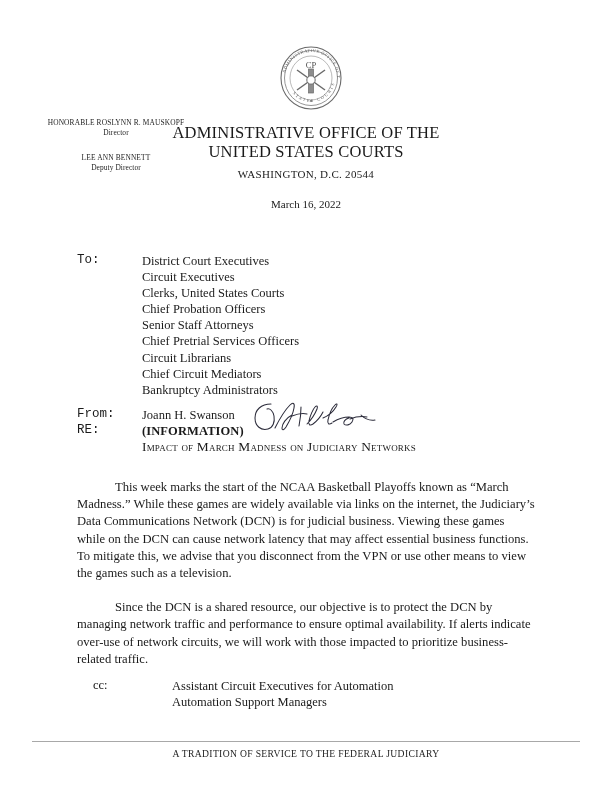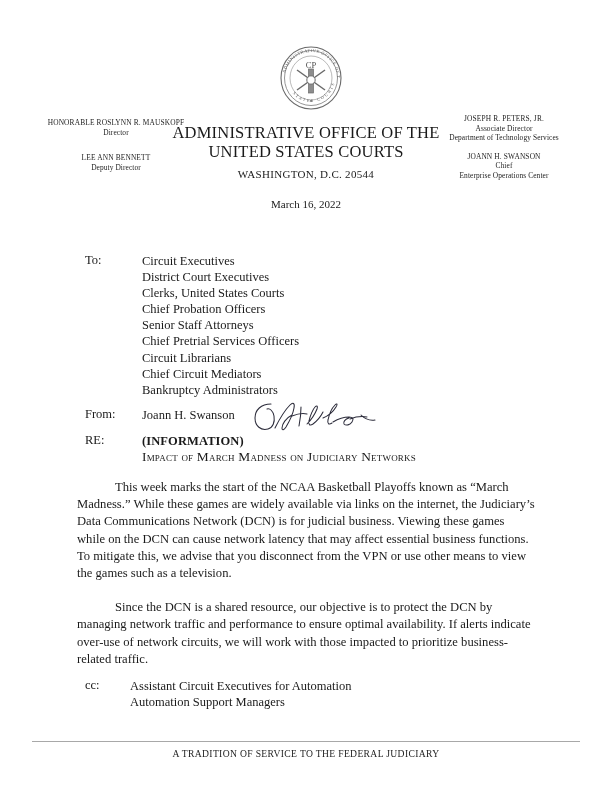--- a/index.html
+++ b/index.html
@@ -100,34 +100,35 @@
   .fields {
     position: absolute;
     left: 77px;
     top: 253px;
     width: 460px;
     font-size: 12.5px;
   }
   .field-row { position: relative; }
   .field-label {
     position: absolute;
-    left: 8px;
+    left: 0;
     top: 0;
     width: 62px;
     font-size: 12.5px;
+    font-family: Liberation Mono, monospace;
   }
   .field-value {
     margin-left: 65px;
     line-height: 16.1px;
   }
   .field-value .item { display: block; white-space: nowrap; }
 
   .row-to   { top: 0; }
   .row-from { margin-top: 9px; position: relative; }
-  .row-re   { margin-top: 10px; position: relative; }
+  .row-re   { position: relative; }
 
   .re-line1 {
     font-variant: small-caps;
     font-size: 13.4px;
     letter-spacing: 0.2px;
   }
   .re-line2 {
     font-weight: bold;
     font-size: 12.5px;
     letter-spacing: 0.1px;
@@ -161,25 +162,25 @@
   
   .cc-block {
     position: absolute;
     left: 77px;
     top: 678px;
     width: 460px;
     font-size: 12.5px;
   }
   .cc-label {
     position: absolute;
-    left: 8px; top: 0;
+    left: 16px; top: 0;
     width: 62px;
   }
   .cc-value {
-    margin-left: 53px;
+    margin-left: 95px;
     line-height: 16.1px;
   }
   .cc-value .item { display: block; white-space: nowrap; }
 
   
   .footer-rule {
     position: absolute;
     left: 32px;
     top: 741px;
     width: 548px;
@@ -238,40 +239,31 @@
     <div class="org-city">WASHINGTON, D.C. 20544</div>
 
     <div class="hdr-block hdr-left">
       <div class="hdr-name">HONORABLE ROSLYNN R. MAUSKOPF</div>
       <div class="hdr-sub">Director</div>
       <div class="hdr-gap"></div>
       <div class="hdr-name">LEE ANN BENNETT</div>
       <div class="hdr-sub">Deputy Director</div>
     </div>
 
-    <div class="hdr-block hdr-right">
-      <div class="hdr-name">JOSEPH R. PETERS, JR.</div>
-      <div class="hdr-sub">Associate Director</div>
-      <div class="hdr-sub">Department of Technology Services</div>
-      <div class="hdr-gap-sm"></div>
-      <div class="hdr-name">JOANN H. SWANSON</div>
-      <div class="hdr-sub">Chief</div>
-      <div class="hdr-sub">Enterprise Operations Center</div>
-    </div>
   </div>
 
   <div class="doc-date">March 16, 2022</div>
 
   <div class="fields">
 
     <div class="field-row row-to">
       <div class="field-label">To:</div>
       <div class="field-value">
+        <span class="item">District Court Executives</span>
         <span class="item">Circuit Executives</span>
-        <span class="item">District Court Executives</span>
         <span class="item">Clerks, United States Courts</span>
         <span class="item">Chief Probation Officers</span>
         <span class="item">Senior Staff Attorneys</span>
         <span class="item">Chief Pretrial Services Officers</span>
         <span class="item">Circuit Librarians</span>
         <span class="item">Chief Circuit Mediators</span>
         <span class="item">Bankruptcy Administrators</span>
       </div>
     </div>
 

